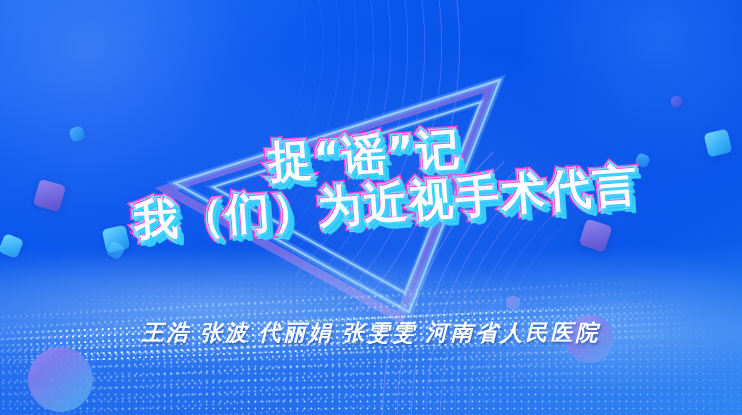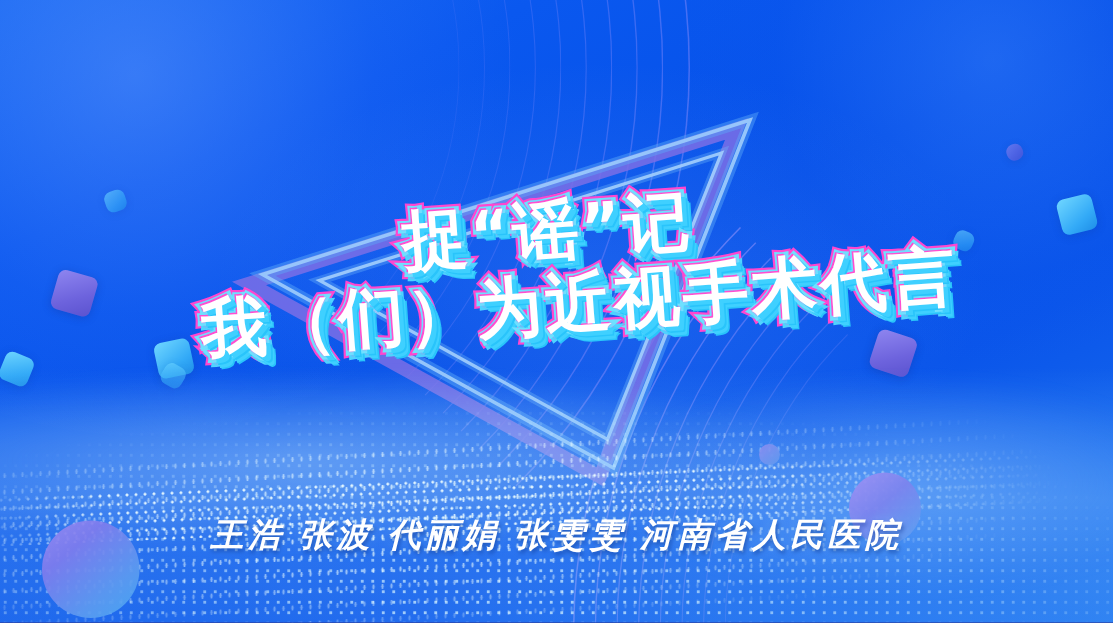--- a/index.html
+++ b/index.html
@@ -206,29 +206,28 @@
     line-height: 50px;
     transform: rotate(-4.1deg);
     transform-origin: left center;
   }
 
   
   #credits {
     position: absolute;
     left: 0; right: 0; top: 318px;
     text-align: center;
-    font-family: Liberation Sans, sans-serif;
+    font-family: Liberation Serif, serif;
     font-size: 22px;
     font-weight: 700;
     font-style: italic;
     letter-spacing: 3px;
     color: #ffffff;
     white-space: nowrap;
     text-shadow: 1px 2px 3px rgba(10,50,140,.55), 0 0 8px rgba(120,190,255,.35);
-    margin-top: 24px;
   }
 </style>
 </head>
 <body>
 
 <div id="poster">
 
   <div class="layer">
     <div class="glow-tl"></div>
     <div class="glow-tr"></div>

